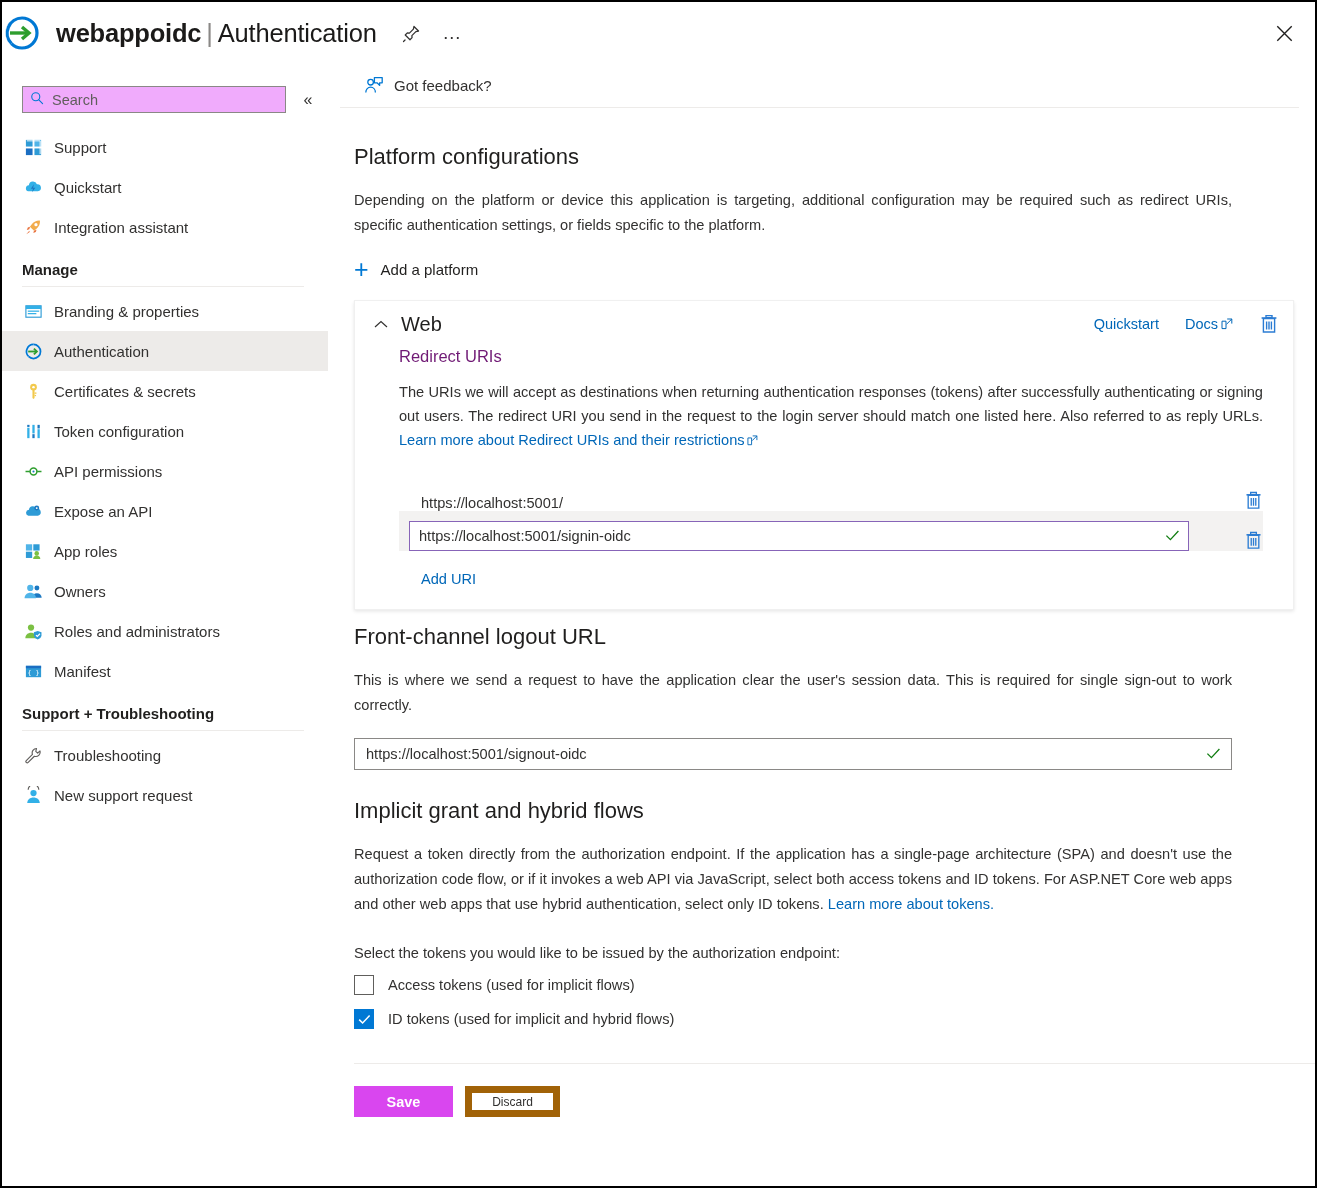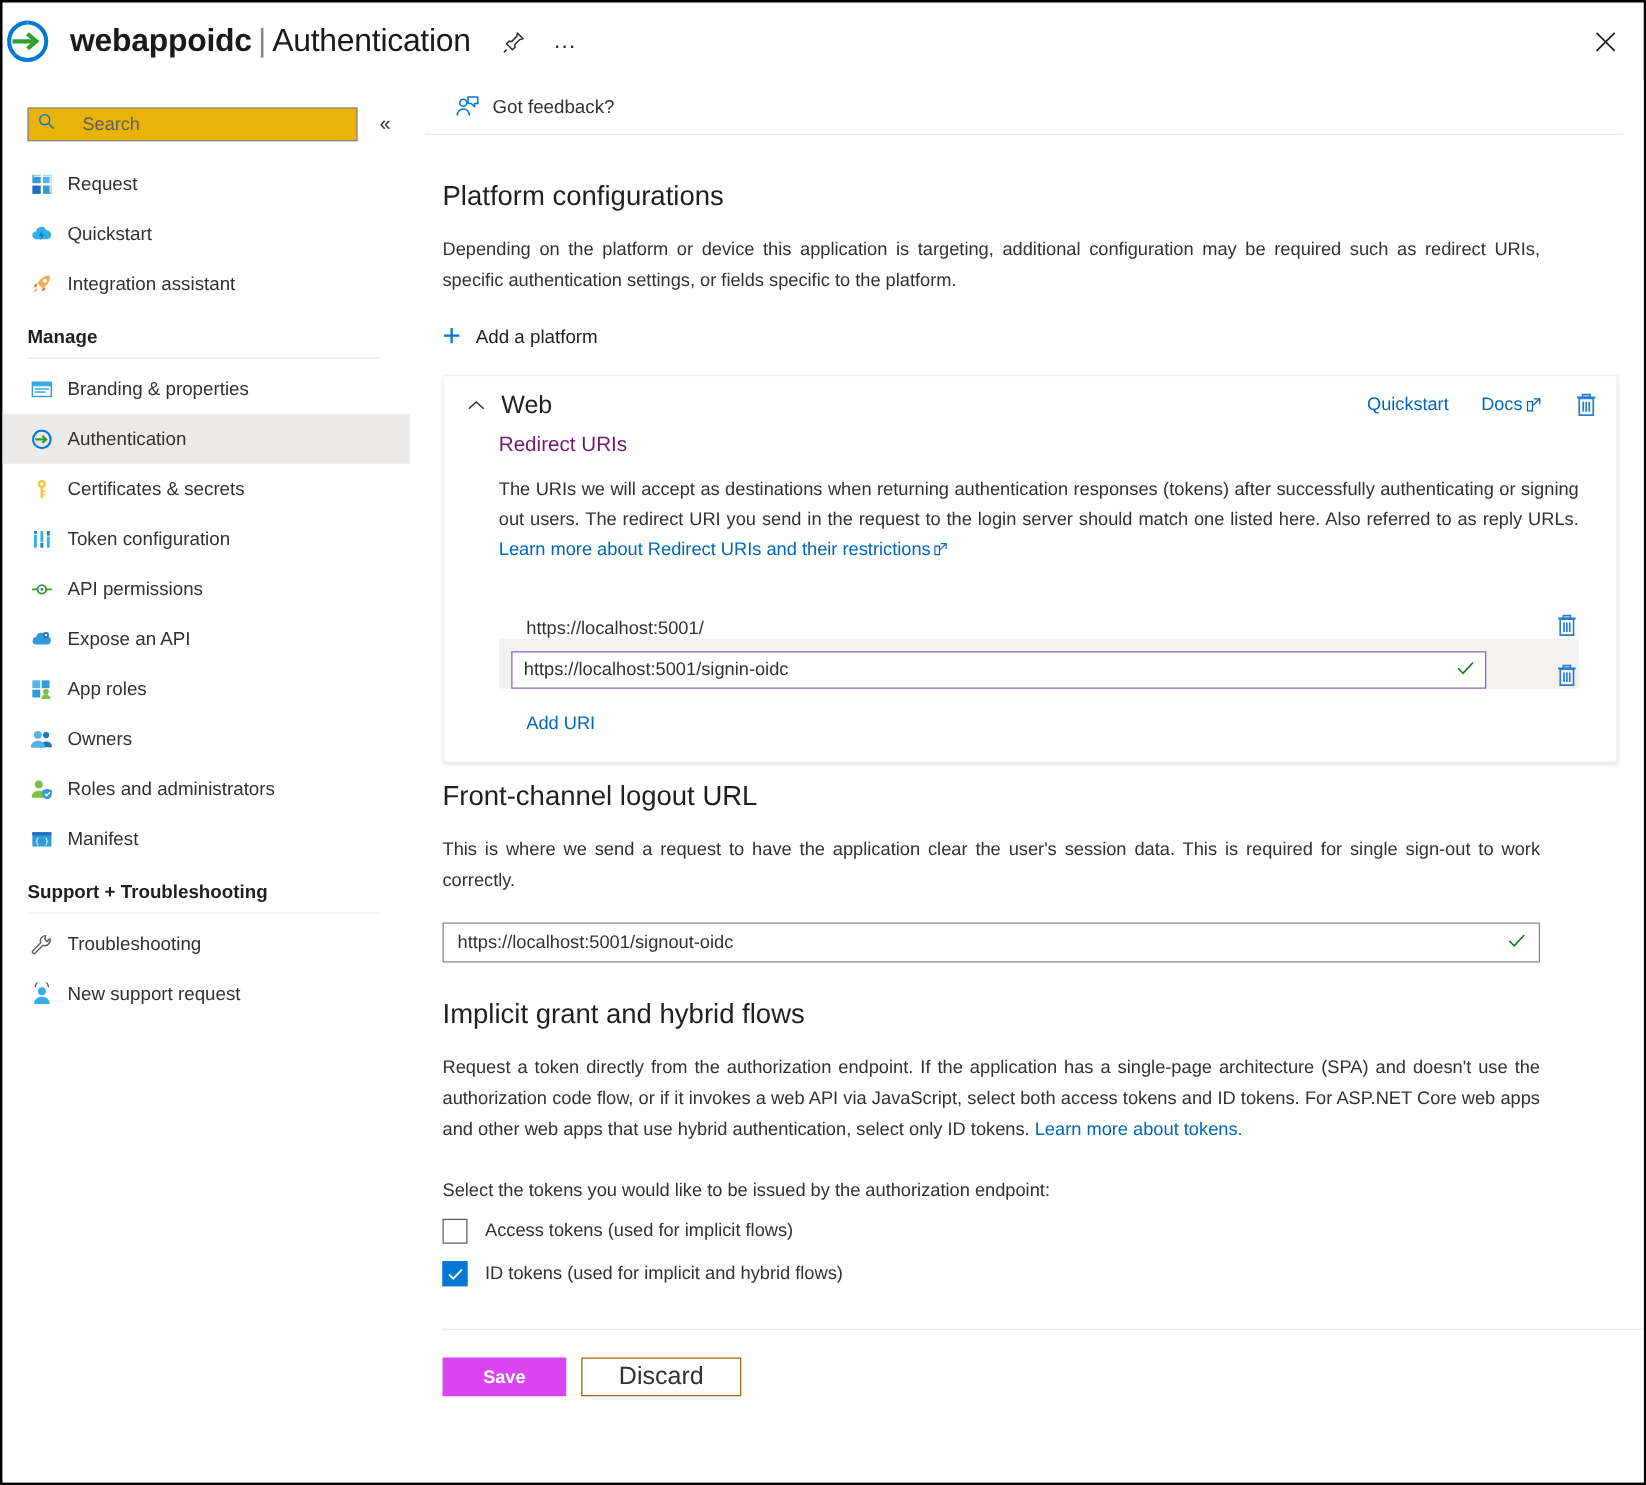--- a/index.html
+++ b/index.html
@@ -69,22 +69,22 @@
   }
   .search-row {
     display: flex;
     align-items: center;
     padding: 22px 0 0 20px;
   }
   .search-box {
     position: relative;
     width: 264px; height: 27px;
     border: 1px solid #8a8886;
-    background: #eab308;
-    display: flex; align-items: center; gap: 14px;
+    background: #f0abfc;
+    display: flex; align-items: center;
   }
   .search-box .mag { margin-left: 7px; flex: 0 0 14px; }
   .search-box input {
     border: 0; outline: 0;
     font-family: "Liberation Sans", sans-serif;
     font-size: 14.5px;
     color: #323130;
     margin-left: 6px;
     width: 200px;
     background: transparent;
@@ -329,26 +329,26 @@
   .footer-btns { display: flex; margin-top: 22px; }
   .btn-save {
     width: 99px; height: 31px;
     background: #d946ef; color: #fff;
     border: 0;
     font-family: "Liberation Sans", sans-serif;
     font-size: 14.5px; font-weight: bold;
     cursor: pointer;
   }
   .btn-discard {
-    width: 128px; height: 31px;
+    width: 95px; height: 31px;
     margin-left: 12px;
     background: #fff; color: #323130;
-    border: 1px solid #a16207;
+    border: 7px solid #a16207;
     font-family: "Liberation Sans", sans-serif;
-    font-size: 20px;
+    font-size: 12px;
     cursor: pointer;
   }
 </style>
 </head>
 <body>
 
 <div id="app">
 
   <div class="titlebar">
     <span class="app-icon">
@@ -399,21 +399,21 @@
       <div class="nav-item">
         <span class="nav-ico">
           <svg width="19" height="19" viewBox="0 0 20 20">
             <rect x="2" y="2" width="7" height="7" fill="#2e9bd6"></rect>
             <rect x="11" y="2" width="7" height="7" fill="#50b4e8"></rect>
             <rect x="2" y="11" width="7" height="7" fill="#1b6ec2"></rect>
             <rect x="11" y="11" width="7" height="7" fill="#2e9bd6"></rect>
             <path d="M3 3 h14 v14" fill="none" stroke="#ffffff" stroke-width="1"></path>
           </svg>
         </span>
-        <span>Request</span>
+        <span>Support</span>
       </div>
 
       <div class="nav-item">
         <span class="nav-ico">
           <svg width="19" height="19" viewBox="0 0 20 20">
             <path d="M4.5 14 a3.3 3.3 0 0 1 .6-6.5 A4.4 4.4 0 0 1 13.6 6.6 a3.6 3.6 0 0 1 1 7.4 Z" fill="#32b0e7"></path>
             <path d="M10.4 6.5 L7.2 11.4 h2.3 l-1.1 3.6 L12 10.2 H9.6 Z" fill="#1b78c2"></path>
           </svg>
         </span>
         <span>Quickstart</span>

